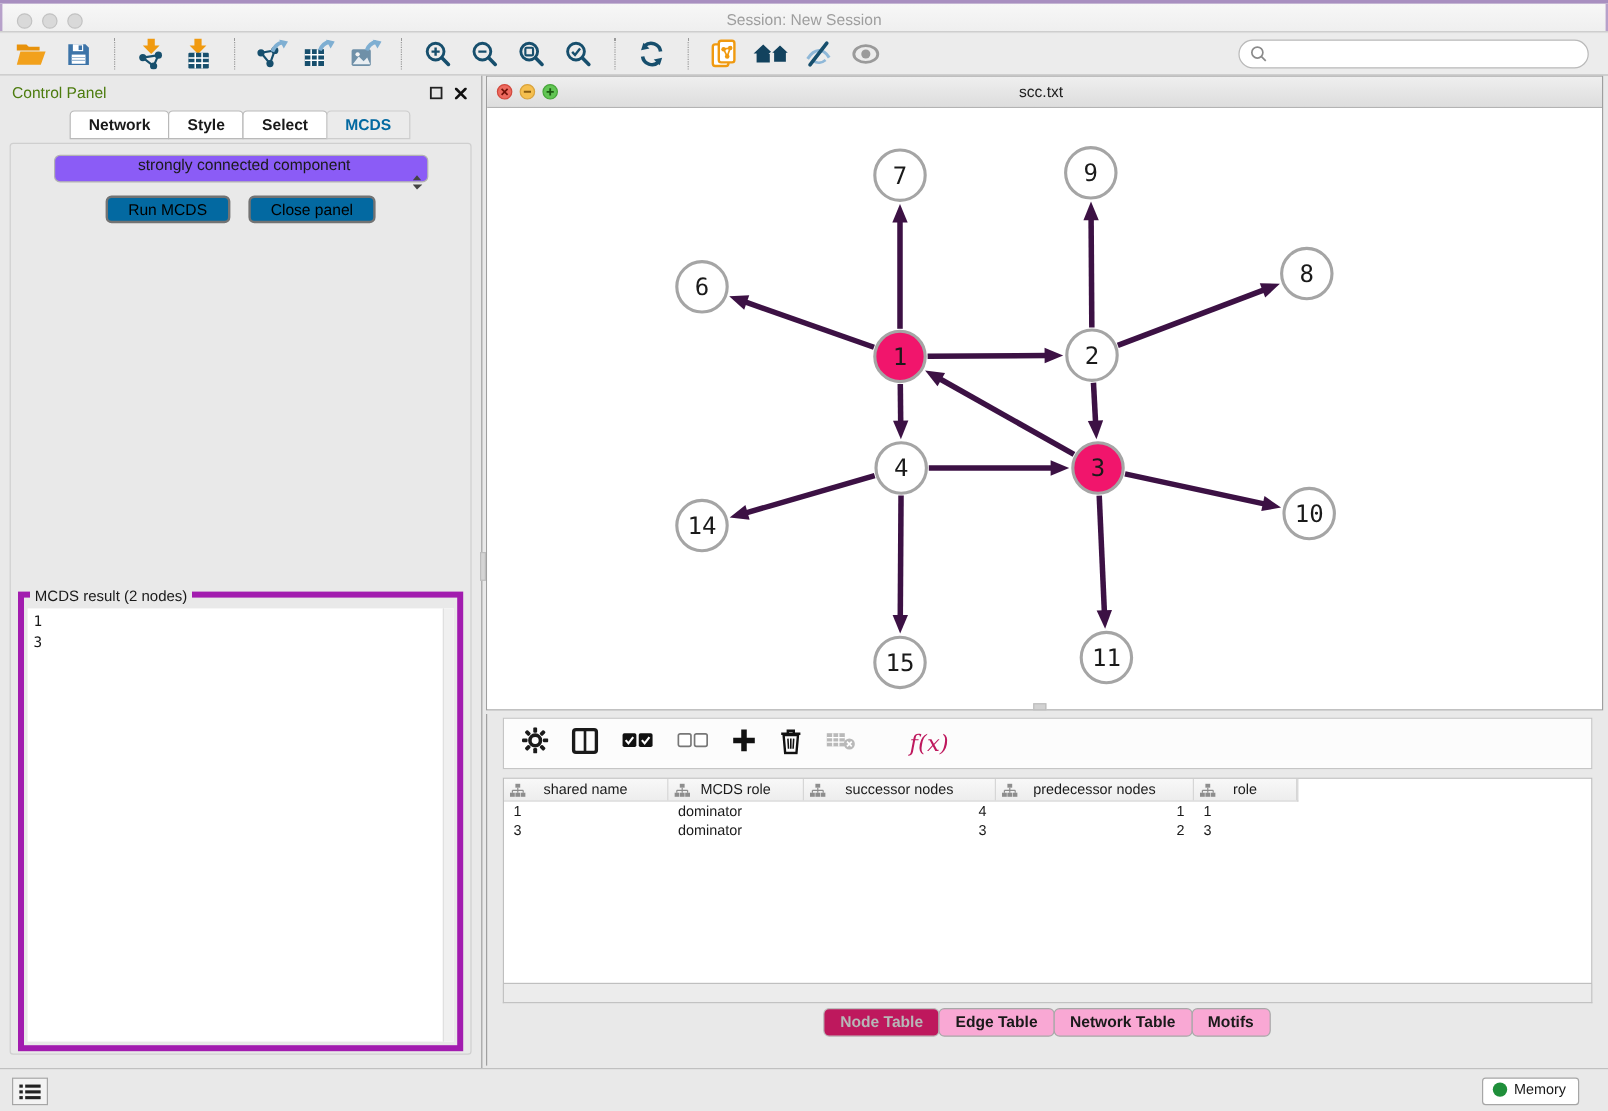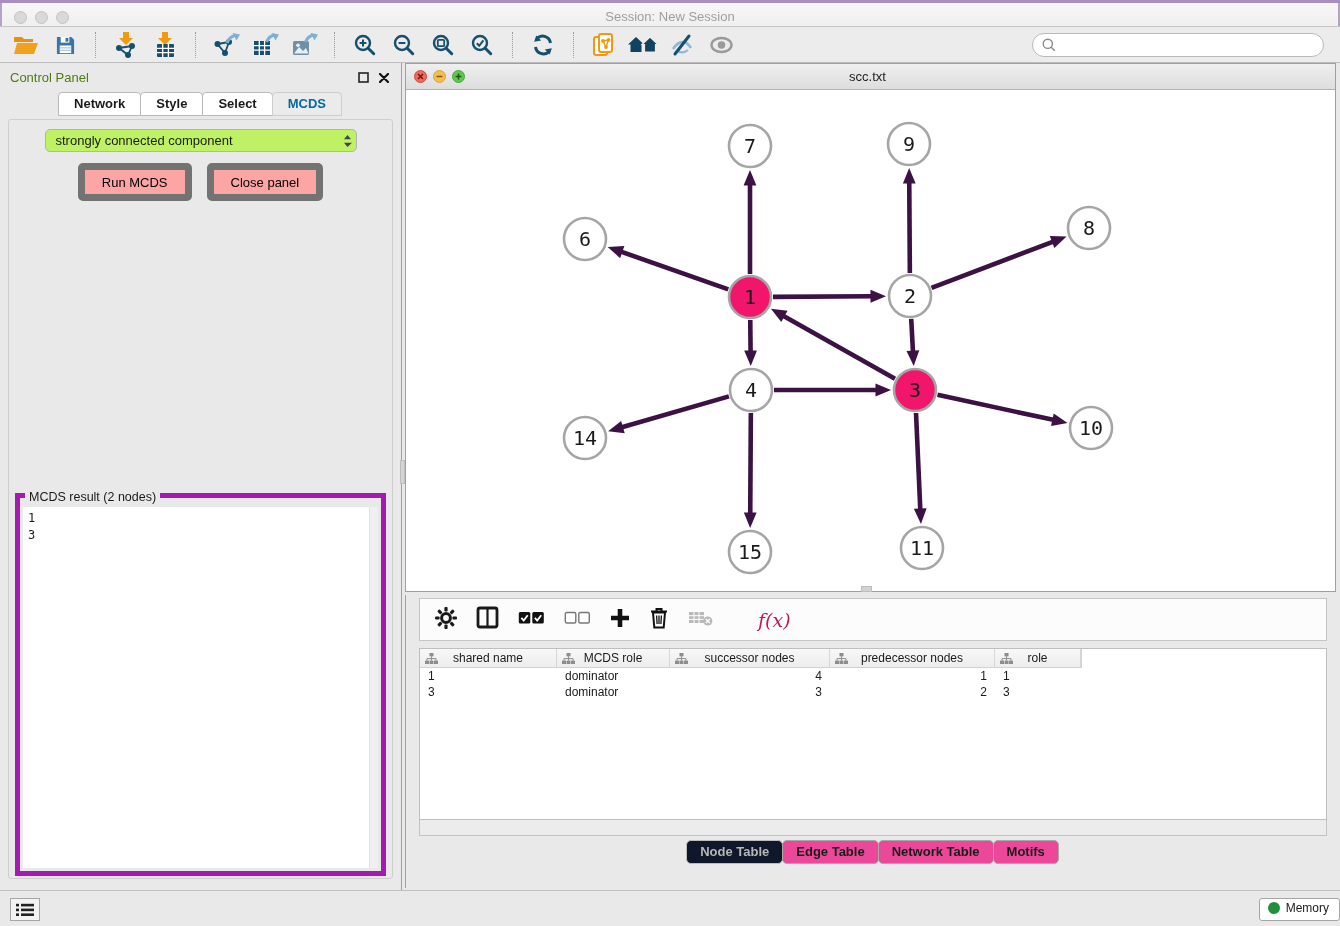--- a/index.html
+++ b/index.html
@@ -50,28 +50,28 @@
     font-size:13px; font-weight:bold; margin-left:-1px;
     border-radius:4px 4px 0 0; cursor:default;
   }
   .cp-tab.sel { background:#ebebeb; color:#0369a1; border-color:#cdcdcd; }
   .cp-content {
     position:absolute; left:8px; right:8px; top:56px; bottom:11px;
     background:#e9e9e9; border:1px solid #cfcfcf; border-radius:3px;
   }
   .opt-label { text-align:center; margin-top:20px; font-size:13px; }
   .criterion {
-    margin:9px auto 0; width:312px; height:23px; background:#bef264;
+    margin:9px auto 0; width:312px; height:23px; background:#8b5cf6;
     border:1px solid #b3b3b3; border-radius:5px; display:flex; align-items:center;
-    padding:0 4px 0 10px; font-size:13px;
+    padding:0 4px 0 10px; font-size:13px;flex-direction:column;
   }
   .chev { margin-left:auto; display:flex; }
   .cp-buttons { display:flex; justify-content:center; gap:15px; margin-top:11px; }
   .cp-btn {
-    height:38px; padding:0 17px; background:#fca5a5; border:7px solid #737373;
+    height:23px; padding:0 17px; background:#0369a1; border:2px solid #737373;
     border-radius:5px; font:13px "Liberation Sans",sans-serif; cursor:default;
   }
   .result-group { position:absolute; left:6px; right:6px; top:373px; bottom:2px; border:5px solid #a21caf; }
   .result-title { position:absolute; top:-8px; left:5px; background:#e9e9e9; padding:0 4px; font-size:12.5px; }
   .result-text {
     position:absolute; left:3px; right:3px; top:9px; bottom:3px; background:#fff;
     font:12px "DejaVu Sans Mono", monospace; padding:3px 5px; line-height:17px;
   }
   .result-scroll { position:absolute; right:0; top:0; bottom:0; width:9px; background:#f0f0f0; border-left:1px solid #e0e0e0; }
   .vsplit-handle { position:absolute; left:400px; top:460px; width:5px; height:24px; background:#d4d4d4; border:1px solid #bdbdbd; }
@@ -102,33 +102,33 @@
   .tp-table { margin:7px 13px 0; background:#fff; border:1px solid #bfbfbf; height:172px; position:relative; overflow:hidden; }
   .thead { display:flex; height:19px; background:linear-gradient(#f8f8f8,#ededed); border-bottom:1px solid #d2d2d2; width:662px; border-right:1px solid #d2d2d2; }
   .th { position:relative; display:flex; align-items:center; justify-content:center; border-right:1px solid #d6d6d6; font-size:12px; }
   .th:last-child { border-right:1px solid #d6d6d6; }
   .th svg { position:absolute; left:5px; top:4px; }
   .tr { display:flex; height:16px; font-size:12px; line-height:16px; }
   .td { padding:0 8px; overflow:hidden; white-space:nowrap; }
   .tp-strip { margin:0 13px; height:16px; background:#ececec; border:1px solid #c2c2c2; border-top:none; }
   .tp-tabs { display:flex; justify-content:center; margin-top:4px; }
   .tp-tab {
-    padding:3px 13px 4px; background:#ec4899; border:1px solid #a8a8a8; margin-left:-1px;
+    padding:3px 13px 4px; background:#f9a8d4; border:1px solid #a8a8a8; margin-left:-1px;
     font-size:13px; font-weight:bold; border-radius:5px; cursor:default;
   }
-  .tp-tab.sel { background:#0f172a; color:#b7b7b7; border-color:#bdbdbd; }
+  .tp-tab.sel { background:#be185d; color:#b7b7b7; border-color:#bdbdbd; }
 
   
   .status-bar { position:absolute; left:0; top:890px; width:1340px; height:36px; background:#e9e9e9; border-top:1px solid #c0c0c0; }
   .list-btn {
     position:absolute; left:10px; top:7px; width:30px; height:23px;
     background:#f3f3f3; border:1px solid #a6a6a6; display:flex; align-items:center; justify-content:center;
   }
   .memory-btn {
-    position:absolute; right:0; top:7px; height:23px; padding:0 10px 4px 8px;
+    position:absolute; right:24px; top:7px; height:23px; padding:0 10px 4px 8px;
     background:#fff; border:1px solid #a6a6a6; border-radius:3px;
     display:flex; align-items:center; gap:6px; font-size:12px;
   }
   .mem-dot { width:12px; height:12px; border-radius:50%; background:#1f8f3a; }
 </style>
 </head>
 <body>
 
 <div class="titlebar">
   <div class="tl-group">

